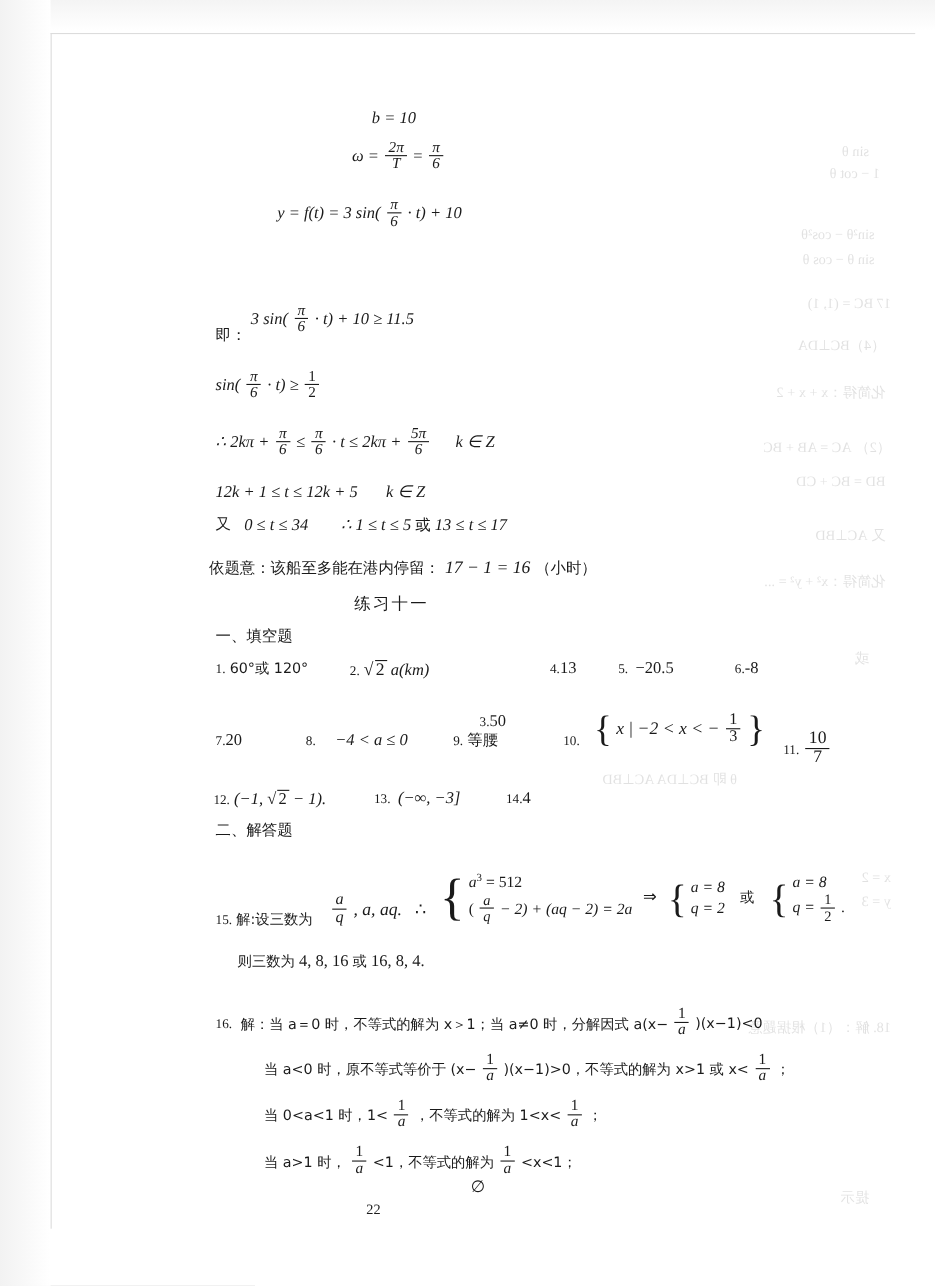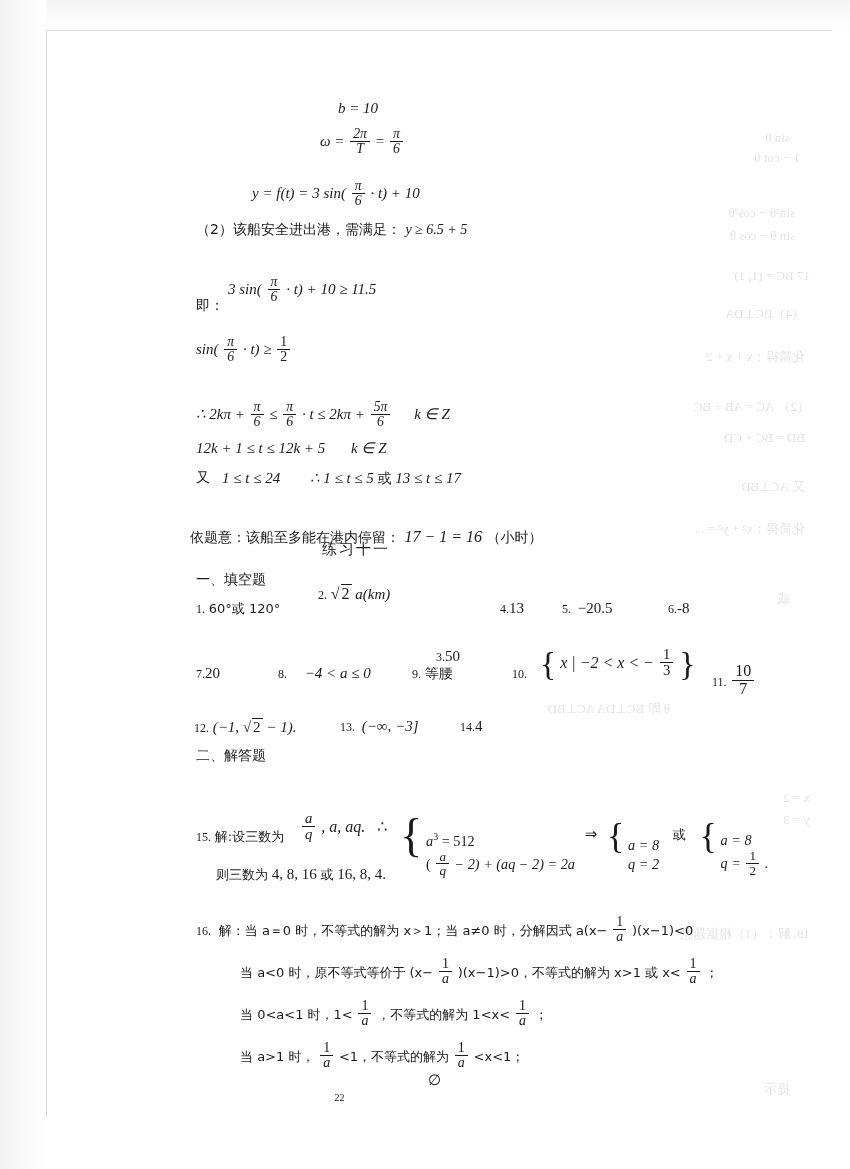--- a/index.html
+++ b/index.html
@@ -76,21 +76,21 @@
     width: 712px;
     text-align: center;
     font-family: "DejaVu Sans", sans-serif;
     font-size: 15px;
     letter-spacing: 2px;
   }
   .pageno {
     position: absolute;
     width: 679px;
     text-align: center;
-    font-size: 10px;
+    font-size: 13px;
   }
   
   .frac {
     display: inline-block;
     vertical-align: middle;
     text-align: center;
     font-size: 0.92em;
     line-height: 1.05;
     margin: 0 2px;
     position: relative;
@@ -111,21 +111,20 @@
     line-height: 0.55em;
     vertical-align: middle;
     font-family: "Liberation Serif", serif;
   }
   .stack {
     display: inline-block;
     vertical-align: middle;
     text-align: left;
     font-size: 0.95em;
     line-height: 1.35;
-    margin-top: 38px;
   }
 </style>
 </head>
 <body>
 
 <div class="page">
 
   <div class="scanedge-t"></div>
   <div class="scanedge-l"></div>
   <div class="frame-line-v"></div>
@@ -172,24 +171,20 @@
 
     <div class="ln" style="left:252px; top:180px;">
       <span class="it">y = f(t) = 3 sin(</span>
       <span class="frac">
         <span class="num it">π</span>
         <span class="den it">6</span>
       </span>
       <span class="it">· t) + 10</span>
     </div>
 
-    <div class="ln cn" style="left:196px; top:222px;">
-      <span>（2）该船安全进出港，需满足：</span>
-      <span class="it" style="font-family:'Liberation Serif',serif;">y ≥ 6.5 + 5</span>
-    </div>
 
     <div class="ln" style="left:228px; top:276px;">
       <span class="it">3 sin(</span>
       <span class="frac">
         <span class="num it">π</span>
         <span class="den it">6</span>
       </span>
       <span class="it">· t) + 10 ≥ 11.5</span>
     </div>
 
@@ -201,21 +196,21 @@
         <span class="num it">π</span>
         <span class="den it">6</span>
       </span>
       <span class="it">· t) ≥</span>
       <span class="frac">
         <span class="num">1</span>
         <span class="den">2</span>
       </span>
     </div>
 
-    <div class="ln" style="left:196px; top:401px;">
+    <div class="ln" style="left:196px; top:388px;">
       <span class="it">∴ 2kπ +</span>
       <span class="frac">
         <span class="num it">π</span>
         <span class="den it">6</span>
       </span>
       <span>≤</span>
       <span class="frac">
         <span class="num it">π</span>
         <span class="den it">6</span>
       </span>
@@ -227,42 +222,42 @@
       <span class="it" style="margin-left:18px;">k ∈ Z</span>
     </div>
 
     <div class="ln" style="left:196px; top:440px;">
       <span class="it">12k + 1 ≤ t ≤ 12k + 5</span>
       <span class="it" style="margin-left:22px;">k ∈ Z</span>
     </div>
 
     <div class="ln cn" style="left:196px; top:470px;">又</div>
     <div class="ln" style="left:222px; top:470px;">
-      <span class="it">1 ≤ t ≤ 24</span>
+      <span class="it">0 ≤ t ≤ 34</span>
       <span class="it" style="margin-left:26px;">∴ 1 ≤ t ≤ 5</span>
       <span class="cn">或</span>
       <span class="it">13 ≤ t ≤ 17</span>
     </div>
 
-    <div class="ln cn" style="left:190px; top:508px;margin-top:20px;">
+    <div class="ln cn" style="left:190px; top:508px;">
       <span>依题意：该船至多能在港内停留：</span>
       <span class="it" style="font-family:'Liberation Serif',serif; font-size:16px;">17 − 1 = 16</span>
       <span>（小时）</span>
     </div>
 
     <div class="center-title" style="top:540px;">练习十一</div>
 
     <div class="ln cn" style="left:196px; top:572px;">一、填空题</div>
 
     <div class="ln" style="left:196px; top:600px;">
       <span class="sm">1.</span>
       <span class="cn" style="font-size:13px;">60°或 120°</span>
     </div>
 
-    <div class="ln" style="left:318px; top:584px;text-align:right;">
+    <div class="ln" style="left:318px; top:600px;text-align:right;">
       <span class="sm">2.</span>
       <span style="font-size:16px;">√<span class="rad">2</span></span>
       <span class="it">a(km)</span>
     </div>
 
     <div class="ln" style="left:436px; top:600px;margin-top:48px;">
       <span class="sm">3.</span><span>50</span>
     </div>
 
     <div class="ln" style="left:500px; top:600px;">

